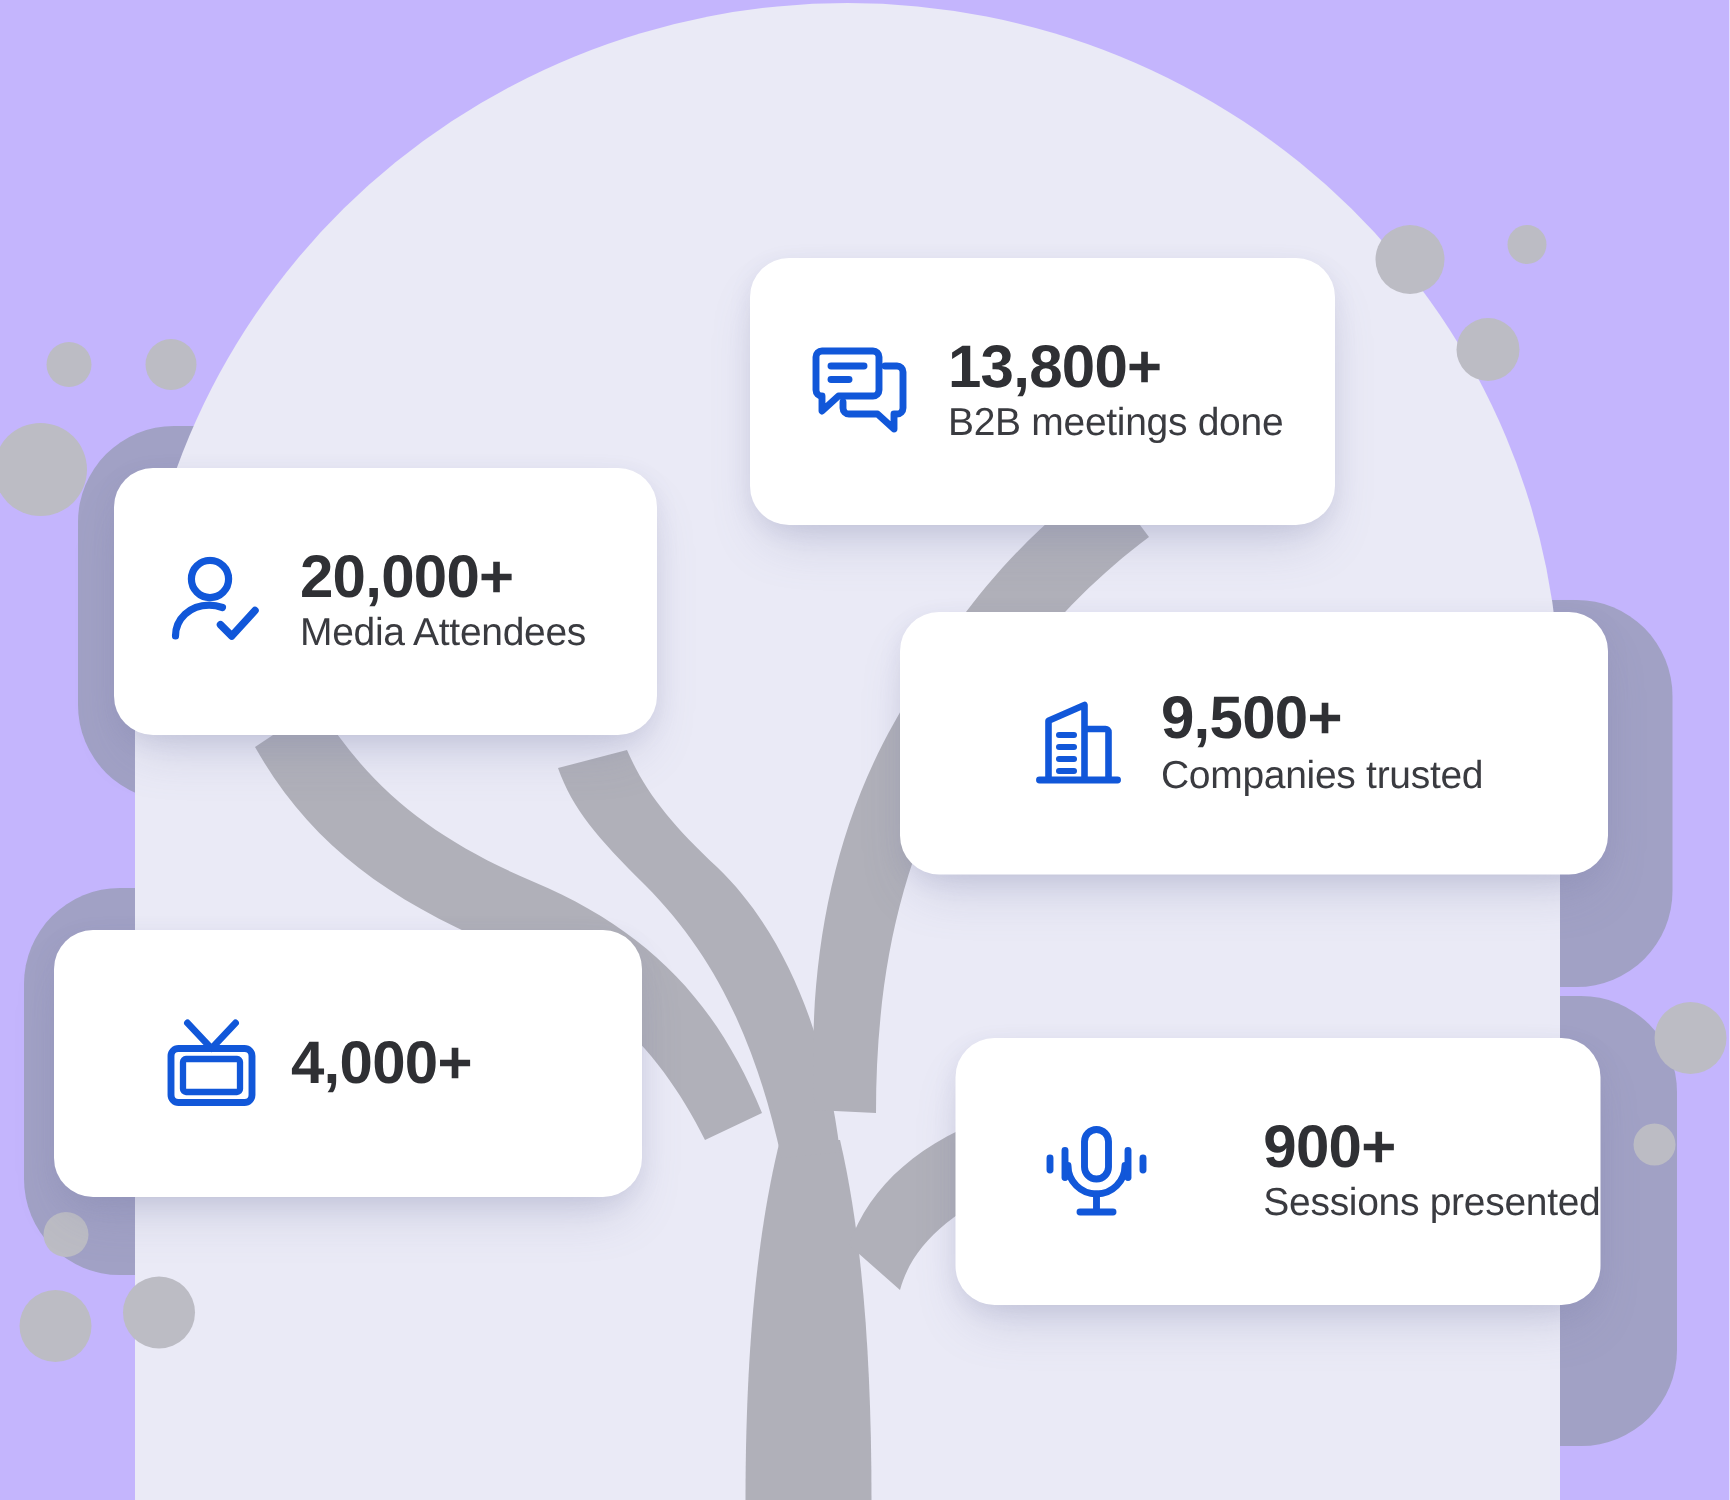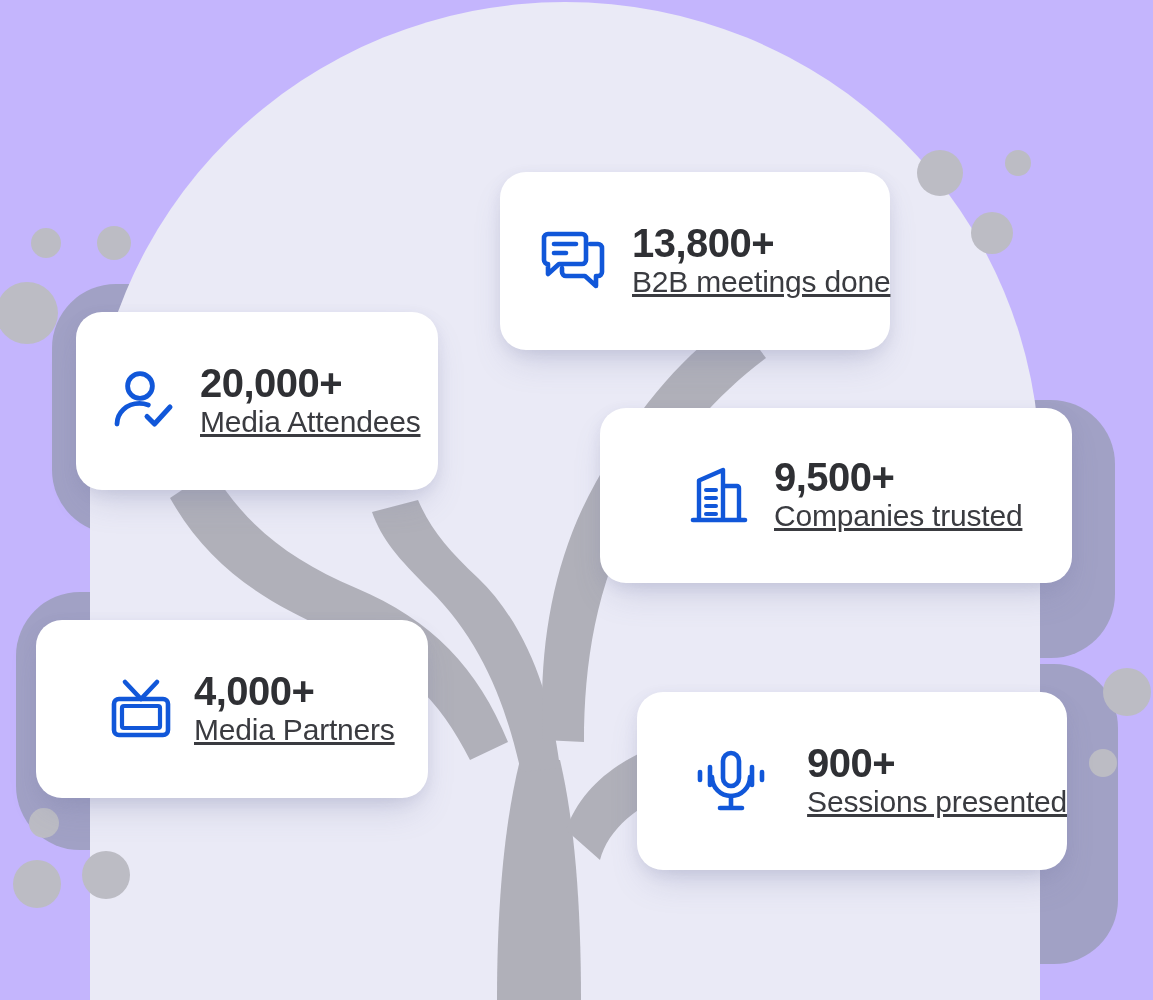--- a/index.html
+++ b/index.html
@@ -54,27 +54,26 @@
   }
   .stat-value {
     font-size: 40px;
     font-weight: 700;
     letter-spacing: -0.5px;
     color: #2f3034;
     line-height: 1.06;
     white-space: nowrap;
   }
   .stat-label {
-    font-size: 30px;
+    font-size: 26px;
     font-weight: 400;
     color: #3a3b40;
     line-height: 1.22;
     letter-spacing: -0.2px;
     white-space: nowrap;
-    text-decoration: underline;
   }
 
   
   #card-meetings   { left: 500px; top: 172px; width: 390px; height: 178px;
                      padding: 0 0 0 36px; }
   #card-meetings   .stat-icon { width: 74px; }
   #card-meetings   .stat-text { margin-left: 22px; }
 
   #card-attendees  { left: 76px;  top: 312px; width: 362px; height: 178px;
                      padding: 0 0 0 34px; }
@@ -221,21 +220,20 @@
   <div class="stat-card" id="card-media">
     <span class="stat-icon">
       <svg width="64" height="62" viewBox="0 0 64 62" fill="none">
         <path d="M16 4 32 21 48 4" stroke="#1157d9" stroke-width="4.6" stroke-linecap="round" stroke-linejoin="round"></path>
         <rect x="5" y="21" width="54" height="36" rx="5" stroke="#1157d9" stroke-width="4.6"></rect>
         <rect x="13" y="28" width="38" height="22" rx="2" stroke="#1157d9" stroke-width="4.2"></rect>
       </svg>
     </span>
     <span class="stat-text">
       <span class="stat-value">4,000+</span>
-      <span class="stat-label">Media Partners</span>
     </span>
   </div>
 
   <div class="stat-card" id="card-sessions">
     <span class="stat-icon">
       <svg width="68" height="62" viewBox="0 0 68 62" fill="none">
         <rect x="26" y="3" width="16" height="33" rx="8" stroke="#1157d9" stroke-width="4.6"></rect>
         <path d="M15 27c0 10.5 8.5 19 19 19s19-8.5 19-19" stroke="#1157d9" stroke-width="4.6" stroke-linecap="round"></path>
         <path d="M34 46v11" stroke="#1157d9" stroke-width="4.6" stroke-linecap="round"></path>
         <path d="M23 58h22" stroke="#1157d9" stroke-width="4.6" stroke-linecap="round"></path>

